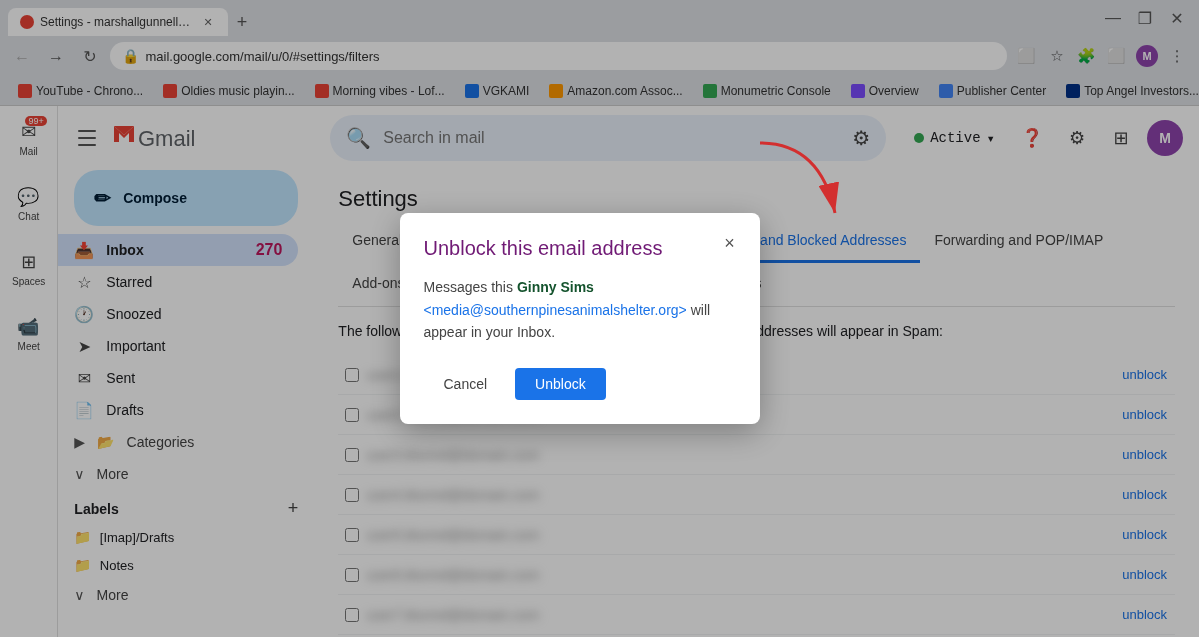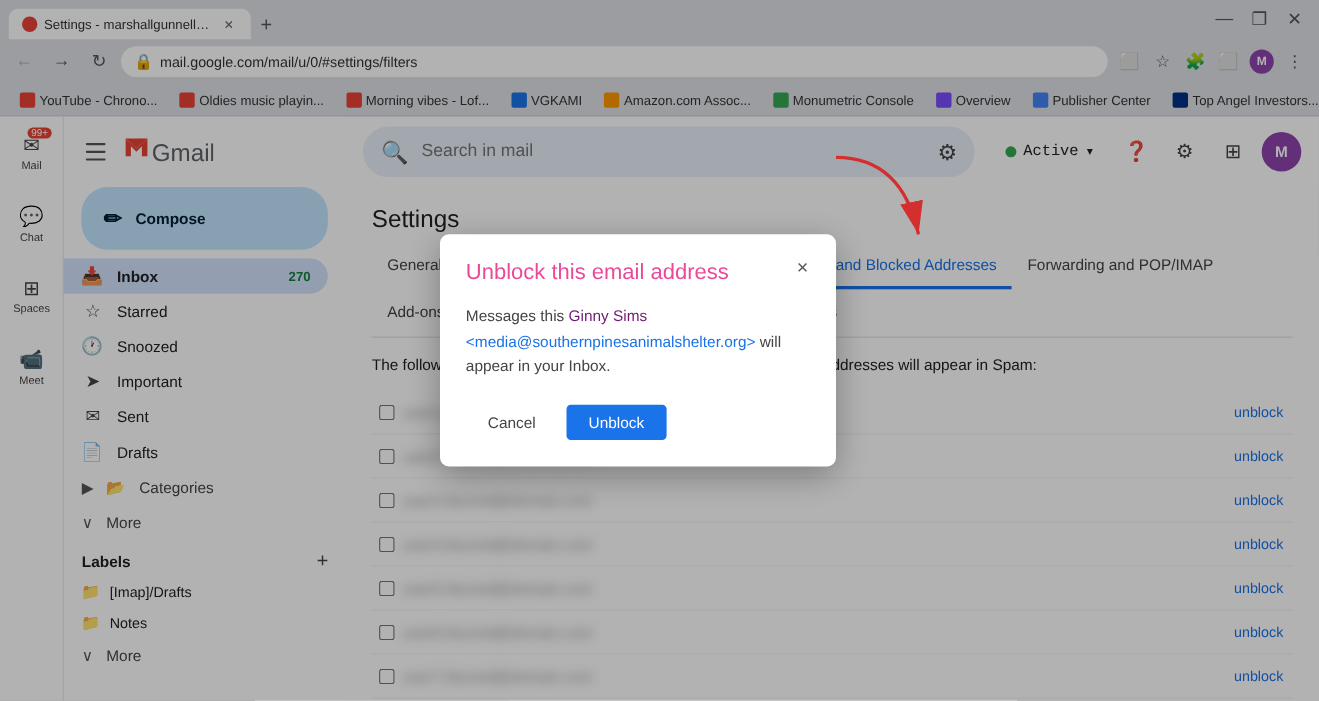--- a/index.html
+++ b/index.html
@@ -51,21 +51,21 @@
     .hamburger span { display: block; width: 18px; height: 2px; background: #555; border-radius: 1px; }
     .gmail-logo { display: flex; align-items: center; gap: 4px; }
 
     .compose-btn { margin: 8px 16px; background: #c2e7ff; border-radius: 24px; padding: 16px 20px; display: flex; align-items: center; gap: 12px; cursor: pointer; font-size: 14px; font-weight: 600; color: #001d35; }
     .compose-icon { font-size: 20px; }
 
     .nav-item { display: flex; align-items: center; padding: 4px 16px; height: 32px; border-radius: 0 16px 16px 0; cursor: pointer; gap: 12px; font-size: 14px; color: #202124; margin-right: 16px; }
     .nav-item.active { background: #d3e3fd; font-weight: 600; }
     .nav-item .nav-icon { width: 20px; text-align: center; font-size: 16px; color: #444; }
     .nav-item .nav-label { flex: 1; }
-    .nav-item .nav-count { font-size: 12px; color: #15803d; margin-left: auto; }
+    .nav-item .nav-count { font-size: 16px; color: #be185d; margin-left: auto; }
     .nav-expand { display: flex; align-items: center; padding: 4px 16px; height: 32px; cursor: pointer; gap: 12px; font-size: 14px; color: #444; }
 
     .labels-header { display: flex; align-items: center; justify-content: space-between; padding: 8px 16px 4px; }
     .labels-title { font-size: 14px; font-weight: 600; color: #202124; }
     .labels-add { cursor: pointer; color: #444; font-size: 18px; }
 
     .label-item { display: flex; align-items: center; padding: 2px 16px; height: 28px; cursor: pointer; gap: 8px; font-size: 13px; color: #202124; border-radius: 0 14px 14px 0; margin-right: 16px; }
     .label-icon { font-size: 14px; color: #555; }
 
     
@@ -95,24 +95,24 @@
     .blocked-list { margin-top: 4px; }
     .blocked-row { display: flex; align-items: center; padding: 8px 0; border-bottom: 1px solid #f1f3f4; min-height: 40px; }
     .blocked-checkbox { width: 28px; display: flex; align-items: center; justify-content: center; }
     .blocked-checkbox input { width: 14px; height: 14px; cursor: pointer; }
     .blocked-email { flex: 1; font-size: 14px; color: #999; filter: blur(5px); user-select: none; }
     .blocked-unblock { margin-left: auto; color: #1a73e8; font-size: 13px; cursor: pointer; text-decoration: none; padding-right: 8px; }
 
     
     .overlay { position: fixed; top: 0; left: 0; width: 100%; height: 100%; background: rgba(0,0,0,0.3); z-index: 1000; display: flex; align-items: center; justify-content: center; }
     .modal { background: #fff; border-radius: 8px; padding: 24px; width: 400px; max-width: 90%; box-shadow: 0 8px 32px rgba(0,0,0,0.3); position: relative; }
-    .modal-title { font-size: 20px; font-weight: 500; color: #ec4899; margin-bottom: 16px; }
+    .modal-title { font-size: 20px; font-weight: 500; color: #701a75; margin-bottom: 16px; }
     .modal-close { position: absolute; top: 16px; right: 16px; width: 28px; height: 28px; border-radius: 50%; display: flex; align-items: center; justify-content: center; font-size: 18px; color: #555; cursor: pointer; }
     .modal-body { font-size: 14px; color: #444; line-height: 1.6; margin-bottom: 24px; }
-    .modal-body .sender-name { font-weight: 400; color: #701a75; }
+    .modal-body .sender-name { font-weight: 700; color: #14532d; }
     .modal-body .sender-email { color: #1a73e8; }
     .modal-actions { display: flex; justify-content: flex-start; gap: 8px; }
     .btn-cancel { padding: 8px 20px; border-radius: 4px; border: none; background: transparent; font-size: 14px; color: #444; cursor: pointer; font-weight: 500; }
     .btn-unblock { padding: 8px 20px; border-radius: 4px; border: none; background: #1a73e8; font-size: 14px; color: #fff; cursor: pointer; font-weight: 500; }
 
     .chat-icon-col { display: flex; flex-direction: column; align-items: center; padding: 8px 4px; gap: 16px; border-right: 1px solid #e0e0e0; background: #fff; min-width: 56px; }
     .chat-col-item { display: flex; flex-direction: column; align-items: center; gap: 2px; cursor: pointer; padding: 6px 8px; border-radius: 8px; }
     .chat-col-icon { width: 24px; height: 24px; font-size: 18px; color: #444; display: flex; align-items: center; justify-content: center; position: relative; }
     .chat-col-label { font-size: 10px; color: #444; }
     .badge-red { position: absolute; top: -4px; right: -6px; background: #ea4335; color: #fff; font-size: 9px; border-radius: 8px; padding: 0 3px; min-width: 14px; text-align: center; }

